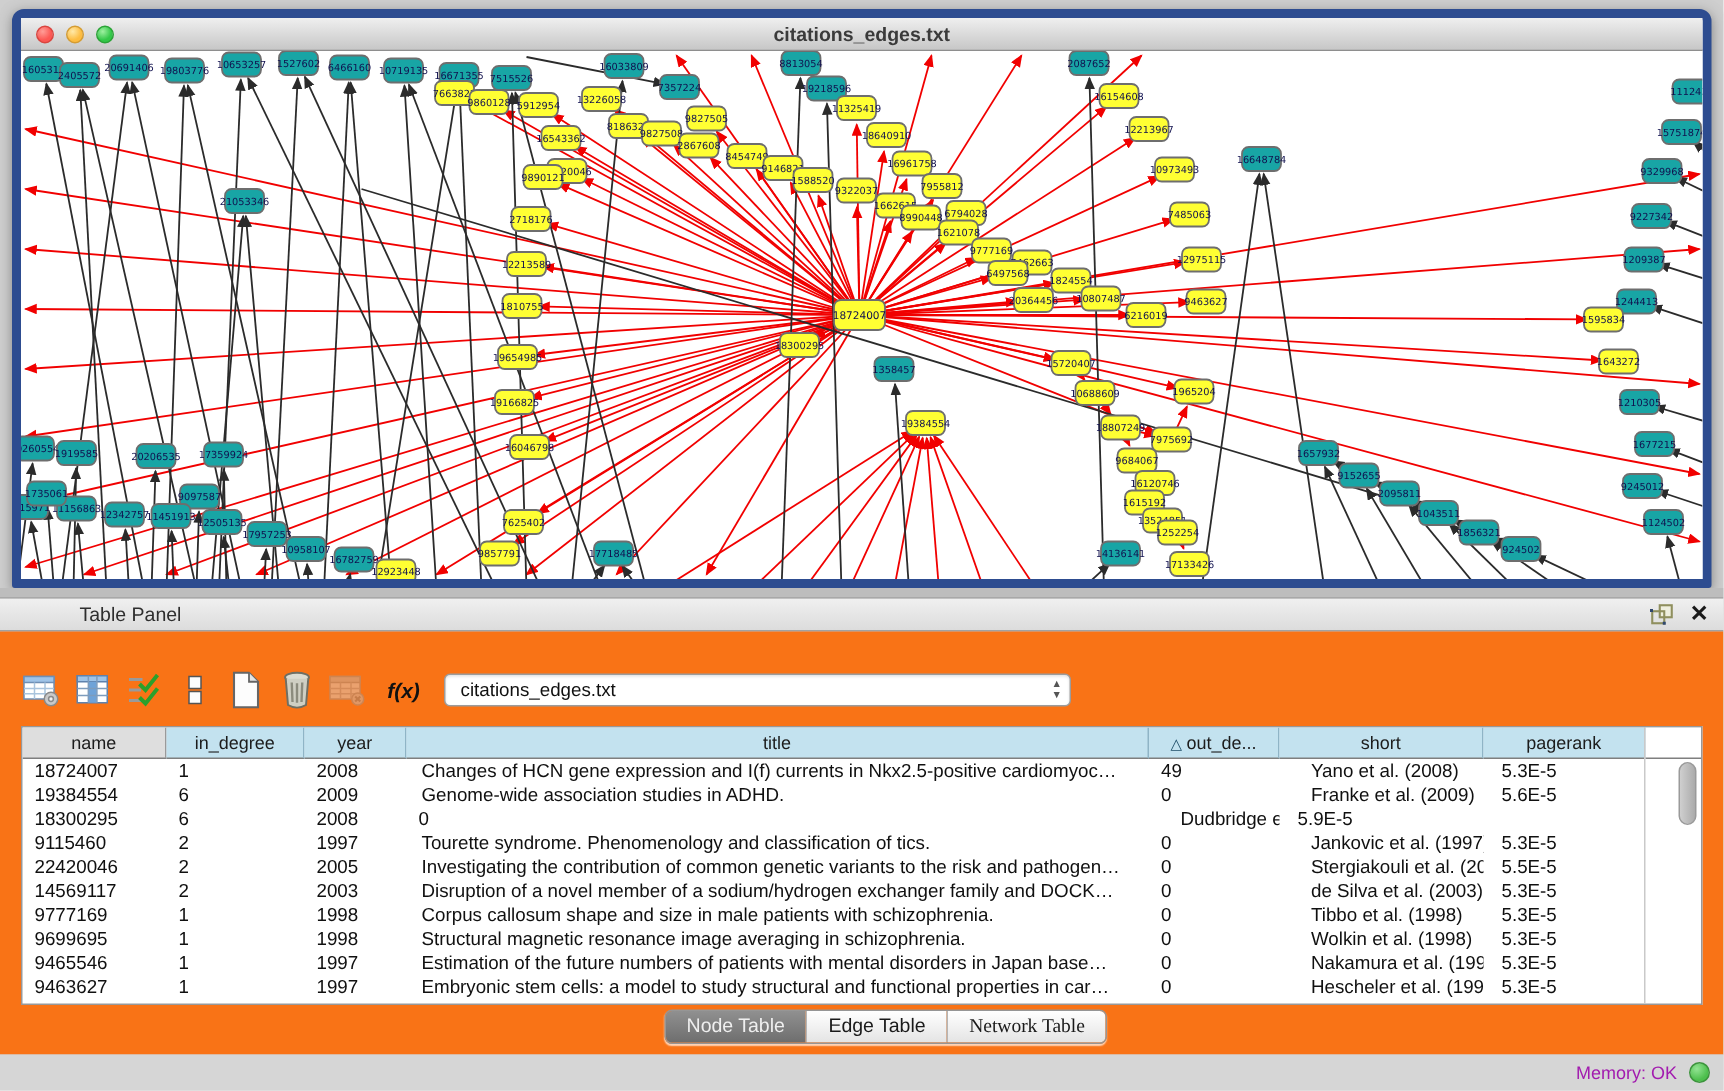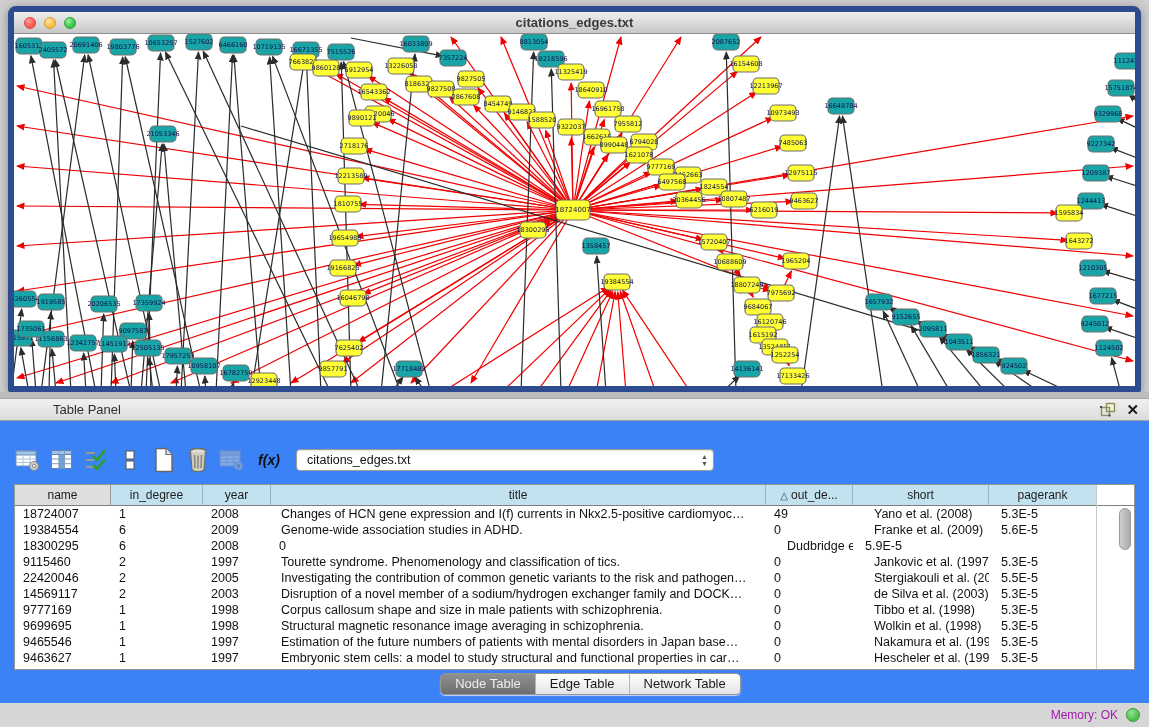--- a/index.html
+++ b/index.html
@@ -27,21 +27,21 @@
 
   
   .panel-header { position:absolute; left:0; top:398px; width:1149px; height:23px;
     background:linear-gradient(#f0f0f0,#dcdcdc); border-top:1px solid #a8a8a8; border-bottom:1px solid #a2a2a2;
     display:flex; align-items:center;padding-left:44px; }
   .panel-title { font-size:13px; color:#2e2e2e; padding-left:9px; }
   .panel-header-icons { margin-left:auto; display:flex; align-items:center; gap:10px; padding-right:10px; }
   .float-icon svg { display:block; }
   .close-icon { font-size:15px; font-weight:bold; color:#1a1a1a; line-height:1; cursor:default; }
 
-  .panel-body { position:absolute; left:0; top:421px; width:1149px; height:282px; background:#3b82f6; }
+  .panel-body { position:absolute; left:0; top:421px; width:1149px; height:282px; background:#f97316; }
 
   
   .toolbar { position:absolute; left:0; top:22px; width:1149px; height:34px; display:flex; align-items:center; }
   .tb-icon { width:28px; height:28px; display:flex; align-items:center; justify-content:center; margin-left:6px; }
   .tb-icon:first-child { margin-left:14px; }
   .tb-icon svg { display:block; }
   .fx-btn { font-size:14px; font-style:italic; font-weight:bold; color:#111; width:34px; text-align:center; }
   .combo { position:relative; margin-left:10px; width:418px; height:22px; background:#fff;
     border:1px solid #9c9c9c; border-radius:4px; font-size:12.5px; color:#111;
     display:flex; align-items:center; padding-left:10px; box-shadow:inset 0 1px 2px rgba(0,0,0,.12); }
@@ -66,21 +66,21 @@
   .vscroll { position:absolute; right:1px; top:22px; width:15px; height:161px; }
   .vthumb { position:absolute; left:1px; top:1px; width:12px; height:42px; background:linear-gradient(90deg,#cfcfcf,#ababab);
     border:1px solid #9a9a9a; border-radius:7px; }
 
   
   .tabbar { position:absolute; left:16px; top:252px; width:1149px; display:flex; justify-content:center; }
   .tabgroup { display:inline-flex; border:1px solid #969696; border-radius:5px; overflow:hidden;
     box-shadow:0 1px 1px rgba(255,255,255,.7); }
   .tab { font-size:13px; padding:2px 14px 3px; background:linear-gradient(#ffffff,#e4e4e4); color:#1a1a1a;
     border-right:1px solid #b5b5b5; }
-  .tab:last-child { border-right:none; }
+  .tab:last-child { border-right:none;font-family:Liberation Serif, serif; }
   .tab.selected { background:linear-gradient(#909090,#6e6e6e); color:#efefef; }
 
   
   .statusbar { position:absolute; left:0; top:703px; width:1149px; height:24px; background:#d6d6d6;
     display:flex; align-items:center; justify-content:flex-end; }
   .mem-label { font-size:12px; color:#a21caf; margin-right:8px; }
   .mem-dot { width:14px; height:14px; border-radius:50%; margin-right:9px;
     background:radial-gradient(circle at 35% 30%, #93e493, #4dbf4d 65%); border:1px solid #3c943c; }
 </style>
 </head>

